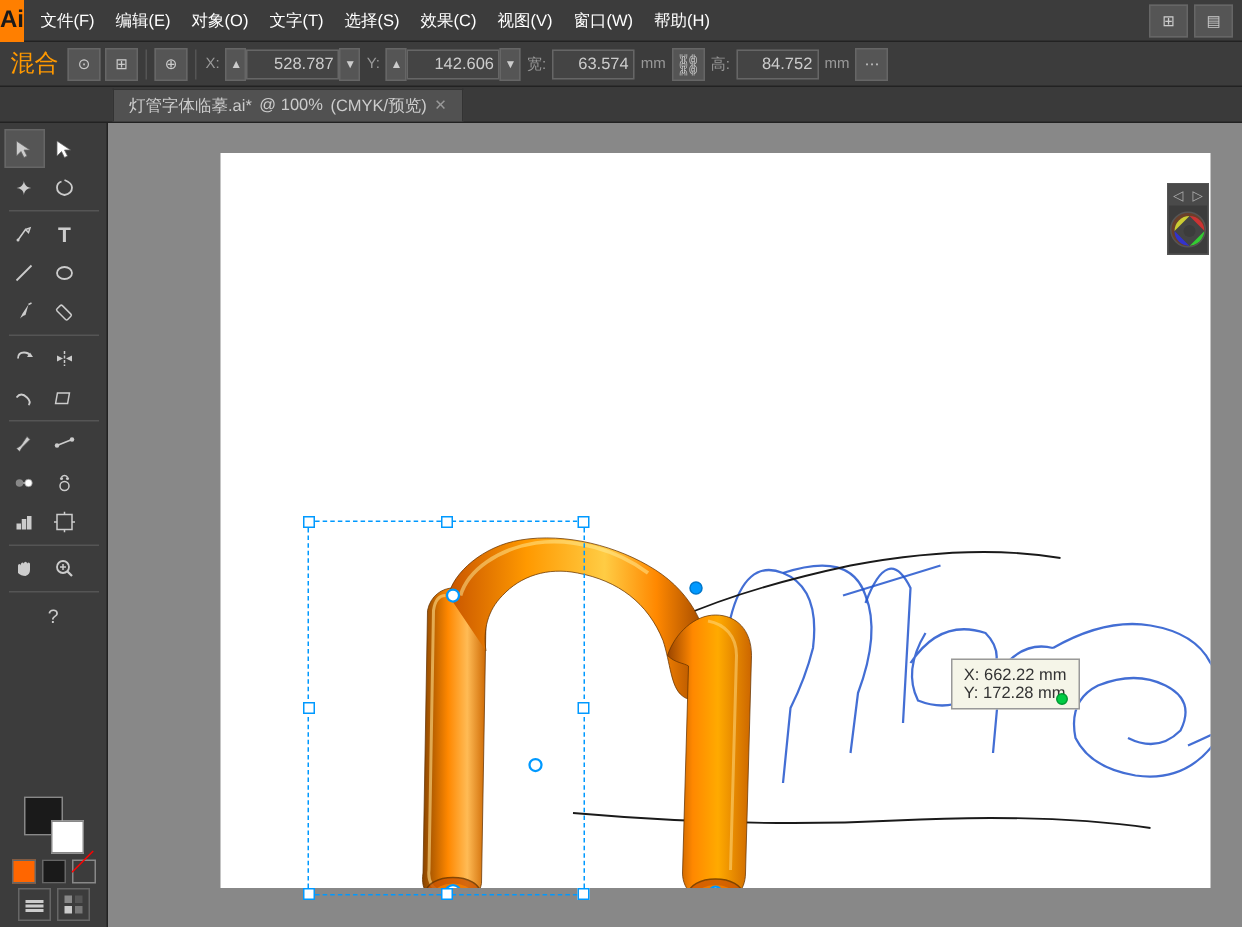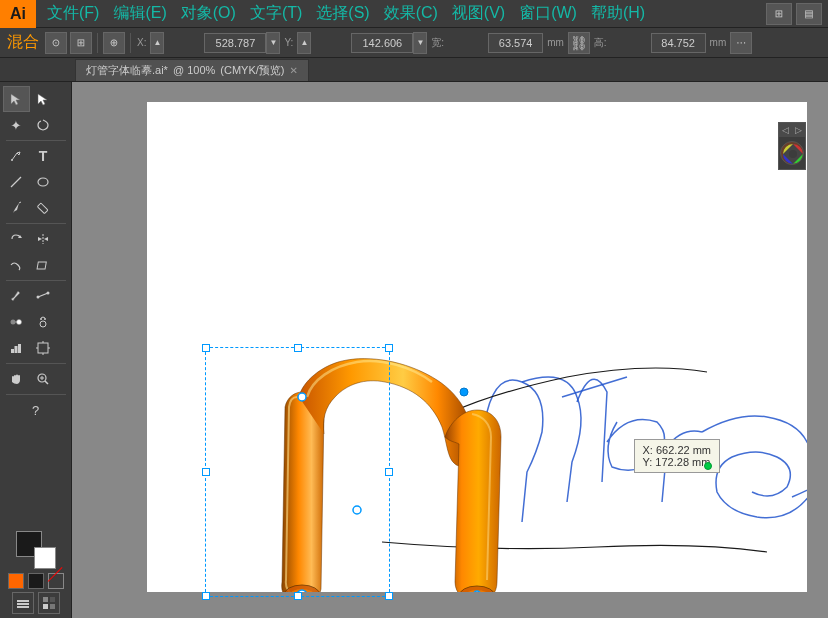--- a/index.html
+++ b/index.html
@@ -4,34 +4,34 @@
   <style>
     * { margin: 0; padding: 0; box-sizing: border-box; }
     body { width: 828px; height: 618px; background: #535353; font-family: 'Arial', sans-serif; font-size: 11px; color: #ccc; overflow: hidden; }
 
     
     #menubar {
       width: 100%; height: 28px; background: #3c3c3c; display: flex; align-items: center;
       border-bottom: 1px solid #222;
     }
     #ai-logo {
-      width: 36px; height: 28px; background: #ff7f00; display: flex; align-items: center; justify-content: center;
+      width: 16px; height: 28px; background: #ff7f00; display: flex; align-items: center; justify-content: center;
       font-weight: bold; font-size: 16px; color: #1a1a1a; flex-shrink: 0;
     }
     .menu-items { display: flex; align-items: center; padding: 0 4px; }
-    .menu-item { padding: 4px 7px; color: #14b8a6; font-size: 16px; cursor: pointer; white-space: nowrap; }
+    .menu-item { padding: 4px 7px; color: #ffffff; font-size: 11px; cursor: pointer; white-space: nowrap; }
 
     
     #toolbar {
       width: 100%; height: 30px; background: #3c3c3c; display: flex; align-items: center;
       border-bottom: 1px solid #222; padding: 0 4px; gap: 3px;
     }
     .tb-label { color: #ccc; font-size: 11px; padding: 0 3px; white-space: nowrap; }
     .tb-select { background: #555; border: 1px solid #666; color: #ccc; font-size: 11px; height: 20px; padding: 0 2px; }
-    .tb-input { background: #444; border: 1px solid #666; color: #ccc; font-size: 11px; height: 20px; width: 65px; text-align: center; padding: 0 3px; margin-left: 40px; }
+    .tb-input { background: #444; border: 1px solid #666; color: #ccc; font-size: 11px; height: 20px; width: 65px; text-align: right; padding: 0 3px; }
     .tb-icon-btn { width: 22px; height: 22px; background: #555; border: 1px solid #666; display: flex; align-items: center; justify-content: center; cursor: pointer; color: #ccc; font-size: 10px; }
     .tb-sep { width: 1px; height: 20px; background: #555; margin: 0 2px; }
     .tb-orange { color: #ff9900; font-size: 16px; }
     .tb-coord-label { color: #999; font-size: 10px; padding: 0 1px; }
 
     
     #tabbar {
       width: 100%; height: 24px; background: #3a3a3a; display: flex; align-items: center;
       border-bottom: 1px solid #222; padding-left: 75px;
     }

